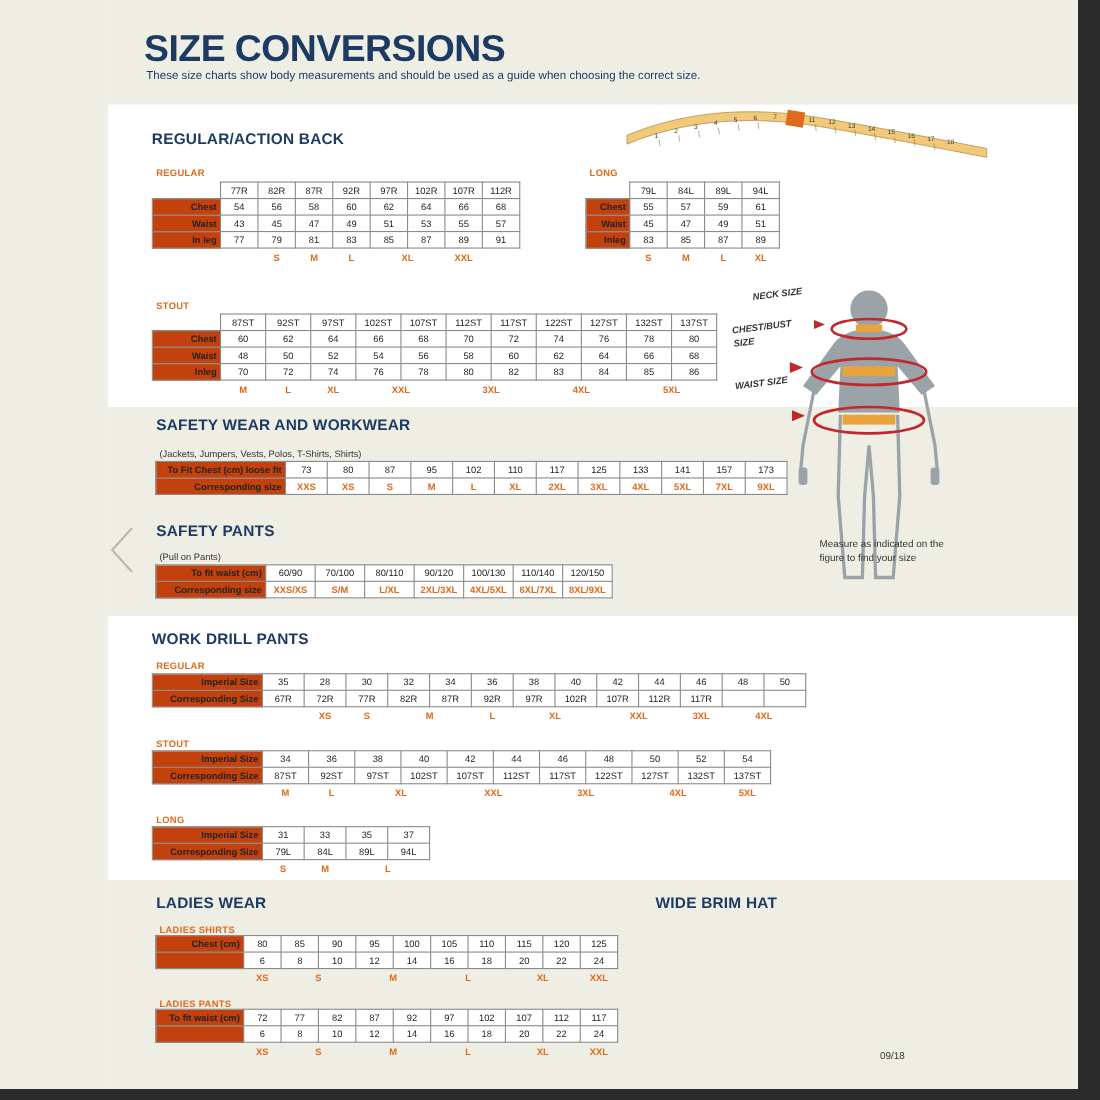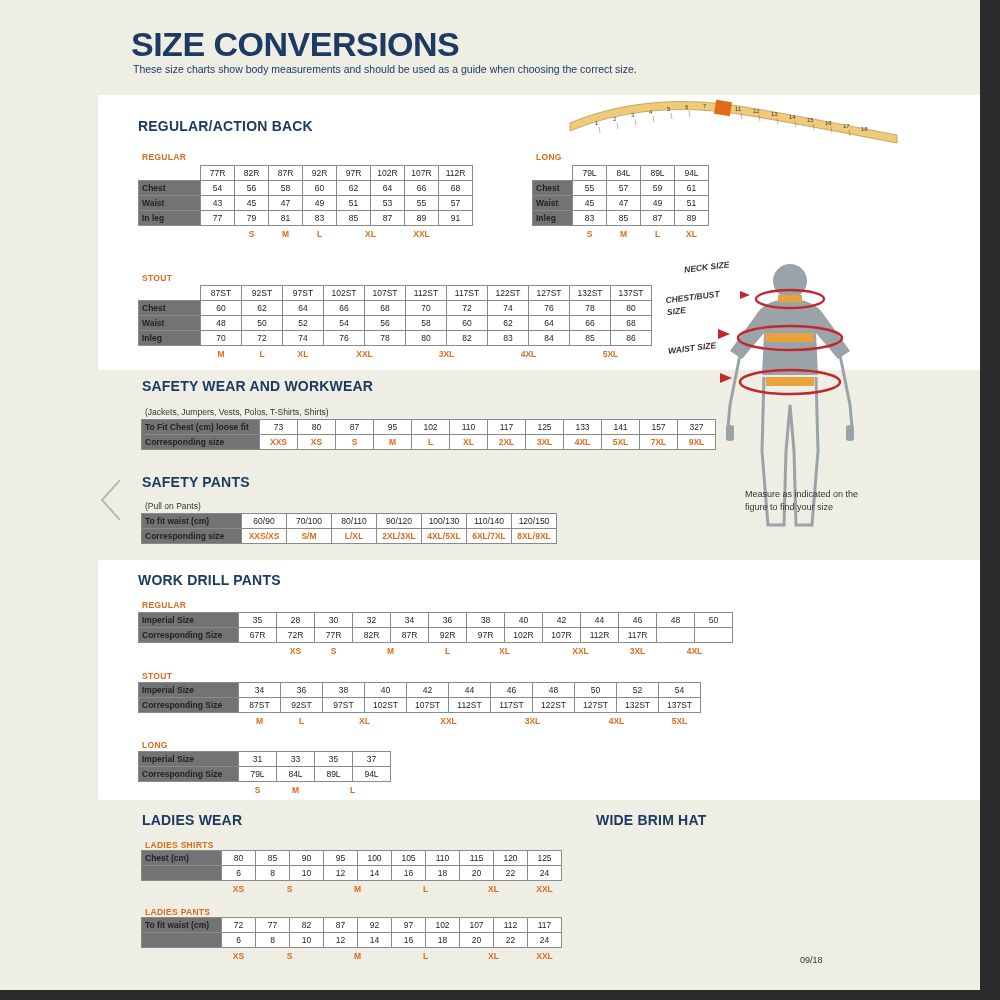--- a/index.html
+++ b/index.html
@@ -62,21 +62,21 @@
   }
   table.grid td {
     border:1px solid #8a8a8a;
     padding:1px 3px;
     text-align:center;
     height:15px;
     white-space:nowrap;
     background:#fff;
   }
   table.grid td.lbl {
-    text-align:left; font-weight:bold; background:#737373;
+    text-align:right; font-weight:bold; background:#c2410c;
   }
   table.grid td.hdr { font-weight:normal; }
   table.grid td.blank { border:none; background:transparent; }
   table.grid tr.sizerow td {
     border:none; color:#e06a1b; font-weight:bold; background:transparent;
     padding-top:2px;
   }
   .tbl-onband td { background:#fff; }
 
   
@@ -335,21 +335,21 @@
             <td style="width: 38px;">80</td>
             <td style="width: 38px;">87</td>
             <td style="width: 38px;">95</td>
             <td style="width: 38px;">102</td>
             <td style="width: 38px;">110</td>
             <td style="width: 38px;">117</td>
             <td style="width: 38px;">125</td>
             <td style="width: 38px;">133</td>
             <td style="width: 38px;">141</td>
             <td style="width: 38px;">157</td>
-            <td style="width: 38px;">327</td>
+            <td style="width: 38px;">173</td>
           </tr>
           <tr>
             <td class="lbl" style="width: 118px;">Corresponding size</td>
             <td style="width: 38px; color: rgb(224, 106, 27); font-weight: bold;">XXS</td>
             <td style="width: 38px; color: rgb(224, 106, 27); font-weight: bold;">XS</td>
             <td style="width: 38px; color: rgb(224, 106, 27); font-weight: bold;">S</td>
             <td style="width: 38px; color: rgb(224, 106, 27); font-weight: bold;">M</td>
             <td style="width: 38px; color: rgb(224, 106, 27); font-weight: bold;">L</td>
             <td style="width: 38px; color: rgb(224, 106, 27); font-weight: bold;">XL</td>
             <td style="width: 38px; color: rgb(224, 106, 27); font-weight: bold;">2XL</td>

